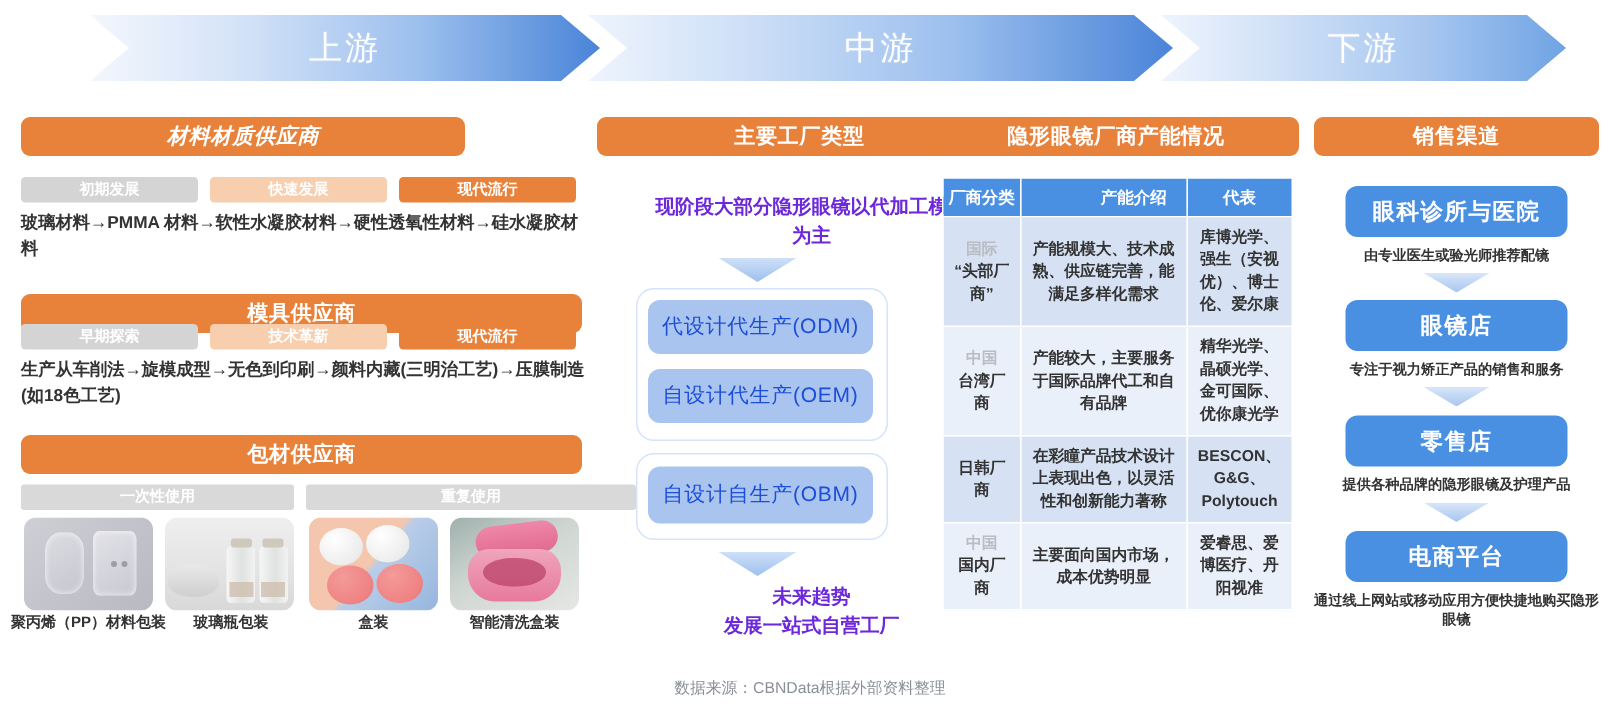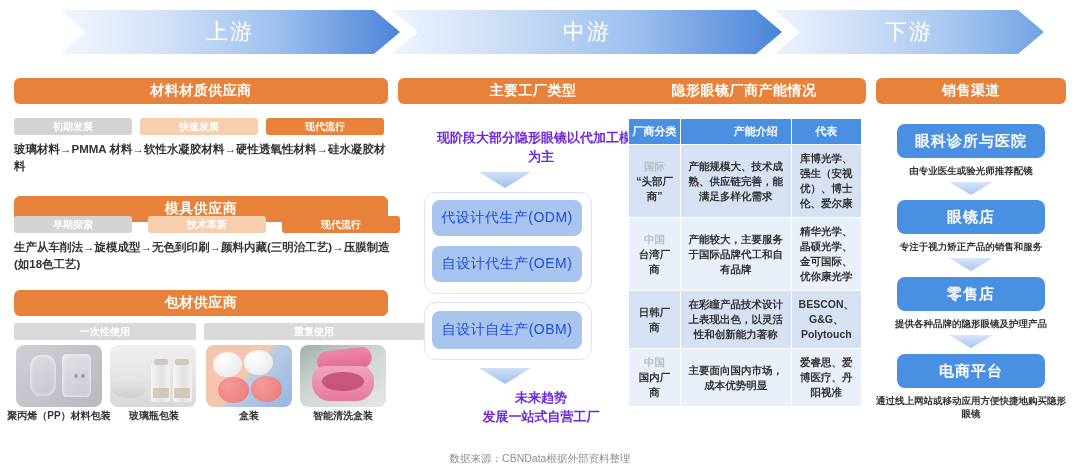--- a/index.html
+++ b/index.html
@@ -148,33 +148,33 @@
       <span>上游</span>
     </div>
     <div class="arrow arrow-2">
       <span>中游</span>
     </div>
     <div class="arrow arrow-3">
       <span>下游</span>
     </div>
   </div>
 
-  <div class="bar" style="left:14px;top:78px;width:374px;">材料材质供应商</div>
+  <div class="bar" style="left:14px;top:78px;width:296px;font-style:italic;">材料材质供应商</div>
 
   <div class="tags" style="left:14px;top:118px;">
     <div class="tag g" style="width:118px;">初期发展</div>
     <div class="tag l" style="width:118px;">快速发展</div>
     <div class="tag o" style="width:118px;">现代流行</div>
   </div>
 
   <div class="flowtext" style="left:14px;top:141px;width:376px;">玻璃材料→PMMA 材料→软性水凝胶材料→硬性透氧性材料→硅水凝胶材料</div>
 
   <div class="bar" style="left:14px;top:196px;width:374px;">模具供应商</div>
 
-  <div class="tags" style="left:14px;top:216px;gap:16px;">
+  <div class="tags" style="left:14px;top:216px;">
     <div class="tag g" style="width:118px;">早期探索</div>
     <div class="tag l" style="width:118px;">技术革新</div>
     <div class="tag o" style="width:118px;">现代流行</div>
   </div>
 
   <div class="flowtext" style="left:14px;top:239px;width:376px;">生产从车削法→旋模成型→无色到印刷→颜料内藏(三明治工艺)→压膜制造(如18色工艺)</div>
 
   <div class="bar" style="left:14px;top:290px;width:374px;">包材供应商</div>
 
   <div class="grouplbl" style="left:14px;top:323px;width:182px;">一次性使用</div>

